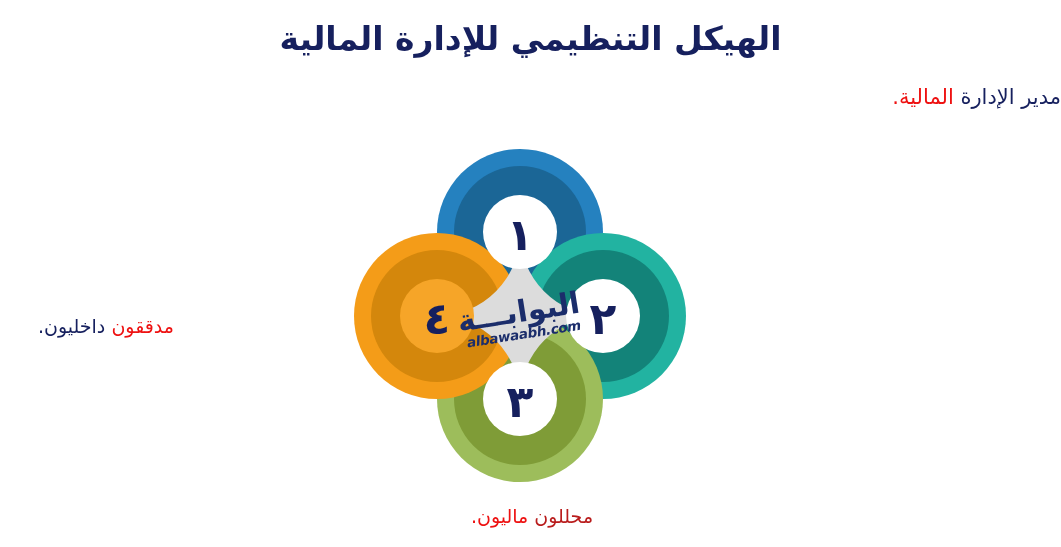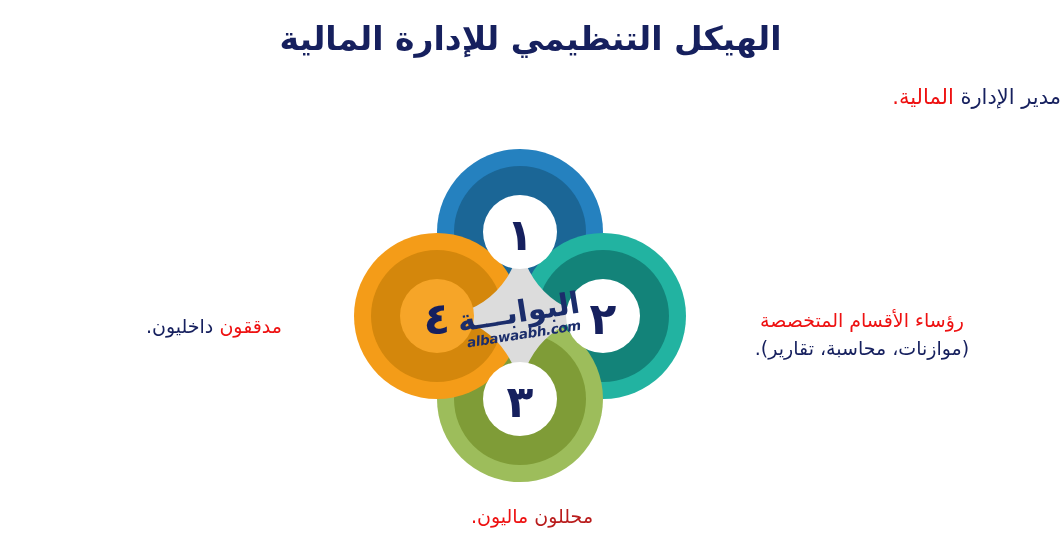--- a/index.html
+++ b/index.html
@@ -54,24 +54,24 @@
 
   
   .label {
     position: absolute;
     direction: rtl;
     font-size: 19px;
     line-height: 1.45;
     white-space: nowrap;
   }
   #label-left {
-    left: 32px;
+    left: 38px;
     top: 313px;
     width: 250px;
-    text-align: right;
+    text-align: left;
   }
   #label-right {
     left: 692px;
     top: 307px;
     width: 340px;
     text-align: center;
   }
   #label-bottom {
     left: 330px;
     top: 503px;
@@ -126,24 +126,20 @@
   <div class="subtitle">
     <span class="navy">مدير الإدارة</span>
     <span class="red" style="color: rgb(238, 17, 17);">المالية.</span>
   </div>
 
   <div class="label" id="label-left">
     <span class="red" style="color: rgb(238, 17, 17);">مدققون</span>
     <span class="navy" style="color: rgb(22, 32, 94);">داخليون.</span>
   </div>
 
-  <div class="label" id="label-right">
-    <div class="red" style="color: rgb(238, 17, 17);">رؤساء الأقسام المتخصصة</div>
-    <div class="navy" style="color: rgb(22, 32, 94);">(موازنات، محاسبة، تقارير).</div>
-  </div>
 
   <div class="label" id="label-bottom">
     <span class="navy" style="color: #b91c1c;">محللون</span>
     <span class="red" style="color: rgb(238, 17, 17); margin-left: 24px;">ماليون.</span>
   </div>
 
   <div id="diagram">
     <svg width="340" height="352" viewBox="0 0 340 352" xmlns="http://www.w3.org/2000/svg">
 
       <g>

